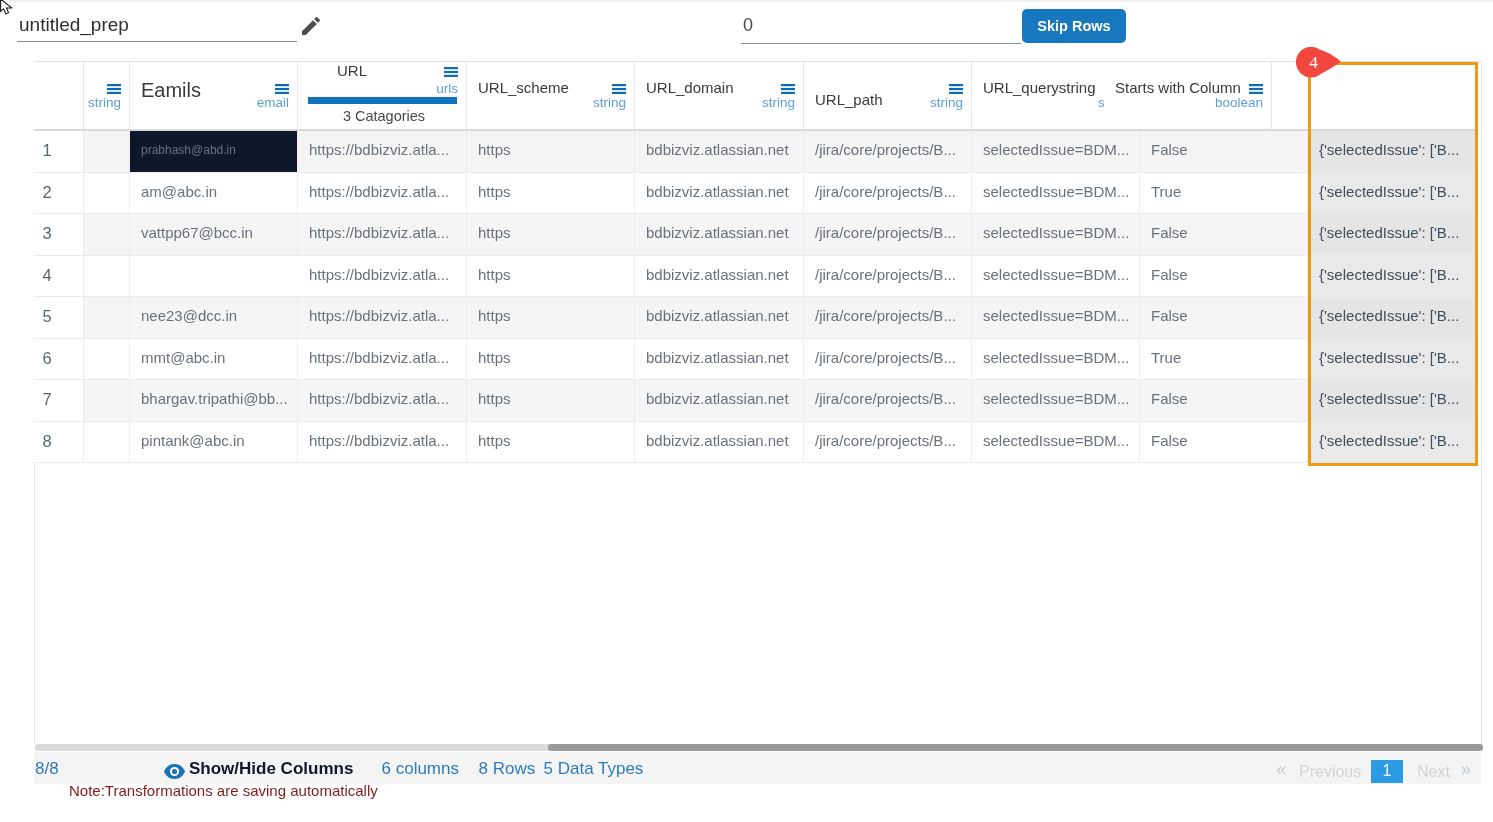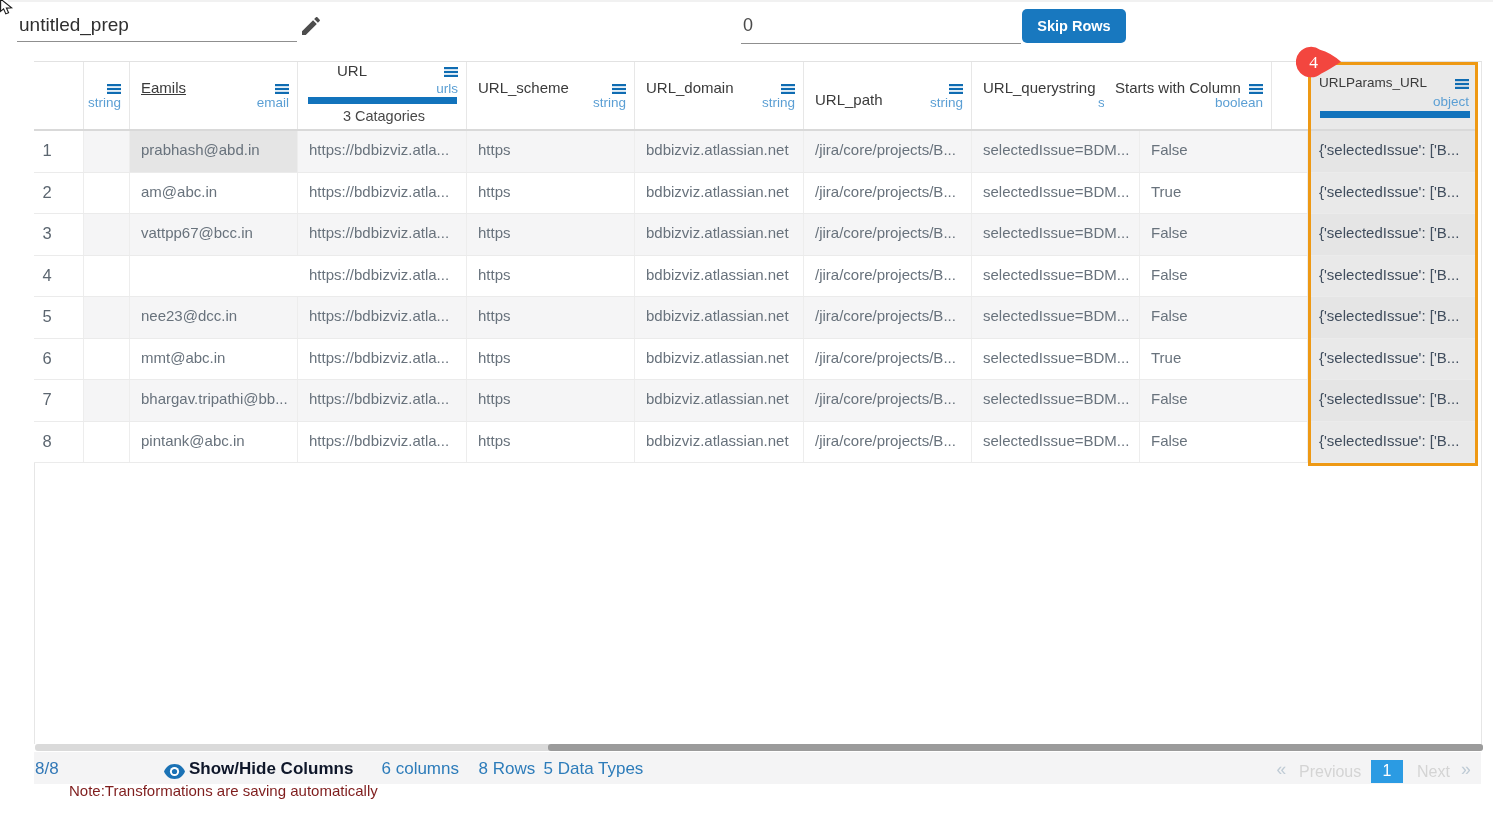--- a/index.html
+++ b/index.html
@@ -34,21 +34,21 @@
 <div class="hham" style="top:22px;">
         <svg class="ham" style="display:block" width="14" height="10" viewBox="0 0 14 10">
           <rect x="0" y="0" width="14" height="2.2" fill="#0f6cb2"></rect>
           <rect x="0" y="3.9" width="14" height="2.2" fill="#0f6cb2"></rect>
           <rect x="0" y="7.8" width="14" height="2.2" fill="#0f6cb2"></rect>
         </svg>
       </div>
 <div class="hlabel" style="top:32.5px;">string</div>
 </div>
 <div class="hcell" style="left:96px;width:168px;background:#fff;">
-<div class="hname" style="top:16.5px;font-size:15px;text-decoration:underline;">Eamils</div>
+<div class="hname" style="top:16.5px;font-size:20px;">Eamils</div>
 <div class="hham" style="top:22px;">
         <svg class="ham" style="display:block" width="14" height="10" viewBox="0 0 14 10">
           <rect x="0" y="0" width="14" height="2.2" fill="#0f6cb2"></rect>
           <rect x="0" y="3.9" width="14" height="2.2" fill="#0f6cb2"></rect>
           <rect x="0" y="7.8" width="14" height="2.2" fill="#0f6cb2"></rect>
         </svg>
       </div>
 <div class="hlabel" style="top:32.5px;">email</div>
 </div>
 <div class="hcell" style="left:264px;width:169px;background:#fff;">
@@ -112,38 +112,26 @@
 <div class="hname" style="top:16.5px;font-size:15px;">Starts with Column</div>
 <div class="hham" style="top:22px;">
         <svg class="ham" style="display:block" width="14" height="10" viewBox="0 0 14 10">
           <rect x="0" y="0" width="14" height="2.2" fill="#0f6cb2"></rect>
           <rect x="0" y="3.9" width="14" height="2.2" fill="#0f6cb2"></rect>
           <rect x="0" y="7.8" width="14" height="2.2" fill="#0f6cb2"></rect>
         </svg>
       </div>
 <div class="hlabel" style="top:32.5px;">boolean</div>
 </div>
-<div class="hcell" style="left:1274px;width:170px;background:#e9e9e9;">
-<div class="hname" style="top:13px;font-size:13.5px;">URLParams_URL</div>
-<div class="hham" style="top:17px;">
-        <svg class="ham" style="display:block" width="14" height="10" viewBox="0 0 14 10">
-          <rect x="0" y="0" width="14" height="2.2" fill="#0f6cb2"></rect>
-          <rect x="0" y="3.9" width="14" height="2.2" fill="#0f6cb2"></rect>
-          <rect x="0" y="7.8" width="14" height="2.2" fill="#0f6cb2"></rect>
-        </svg>
-      </div>
-<div class="hlabel" style="top:32px;">object</div>
-<div class="bar" style="left:12px;right:7px;top:49px;"></div>
-</div>
 </div>
 <div class="abs" style="left:34px;top:129px;width:1444px;height:2px;background:#d9d9d9;"></div>
 <div class="row" style="top:131.0px;">
 <div class="cell" style="left:0px;width:50px;background:#ffffff;color:#5c6670;font-size:16.5px;padding-left:8.5px;">1</div>
 <div class="cell" style="left:50px;width:46px;background:#f5f5f6;color:#68727c;font-size:15px;"></div>
-<div class="cell" style="left:96px;width:168px;background:#e5e5e5;color:#68727c;font-size:15px;">prabhash@abd.in</div>
+<div class="cell" style="left:96px;width:168px;background:#0f172a;color:#68727c;font-size:12px;">prabhash@abd.in</div>
 <div class="cell" style="left:264px;width:169px;background:#f5f5f6;color:#68727c;font-size:15px;">https://bdbizviz.atla...</div>
 <div class="cell" style="left:433px;width:168px;background:#f5f5f6;color:#68727c;font-size:15px;">https</div>
 <div class="cell" style="left:601px;width:169px;background:#f5f5f6;color:#68727c;font-size:15px;">bdbizviz.atlassian.net</div>
 <div class="cell" style="left:770px;width:168px;background:#f5f5f6;color:#68727c;font-size:15px;">/jira/core/projects/B...</div>
 <div class="cell" style="left:938px;width:168px;background:#f5f5f6;color:#68727c;font-size:15px;">selectedIssue=BDM...</div>
 <div class="cell" style="left:1106px;width:168px;background:#f5f5f6;color:#68727c;font-size:15px;">False</div>
 <div class="cell" style="left:1274px;width:170px;background:#e5e5e5;color:#414e5e;font-size:15px;">{'selectedIssue': ['B...</div>
 </div>
 <div class="row" style="top:172.5px;">
 <div class="cell" style="left:0px;width:50px;background:#ffffff;color:#5c6670;font-size:16.5px;padding-left:8.5px;">2</div>

